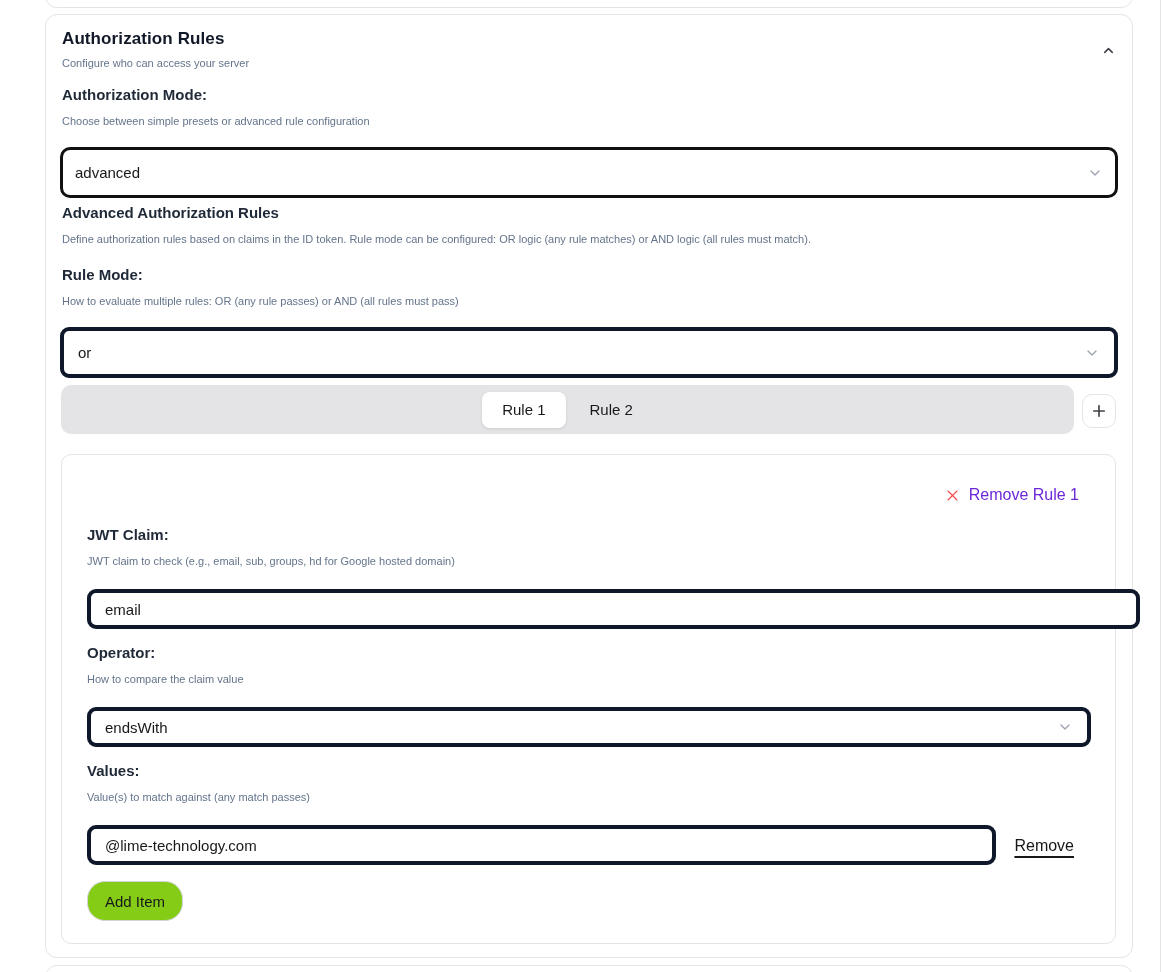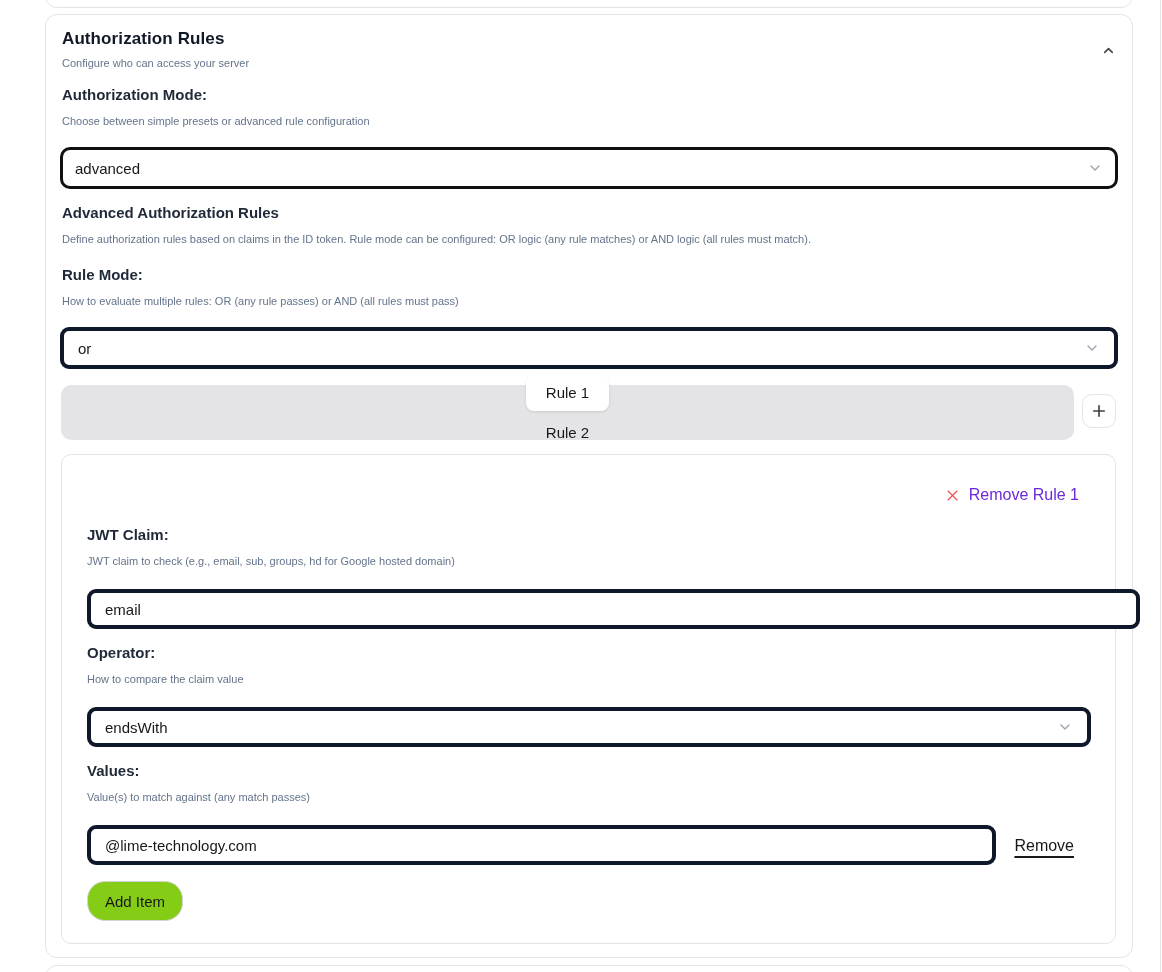--- a/index.html
+++ b/index.html
@@ -21,26 +21,26 @@
   .label { font-size:15px; font-weight:700; color:#1f2937; }
 
   .iconbtn { width:22px; height:22px; display:flex; align-items:center; justify-content:center; cursor:pointer; }
 
   .select, .input {
     background:#fff; border:4px solid #0f172a; border-radius:9px;
     font-size:15px; color:#18181b; display:flex; align-items:center;
     padding:0 14px; height:40px; width:100%;
   }
   .select { justify-content:space-between; cursor:pointer; }
-  .select-lg { height:42px; }
+  .select-lg { height:51px; }
   .select-focus { border:3px solid #101010; border-radius:10px; padding:0 12px; }
   .chev { flex:0 0 auto; color:#9ca3af; }
 
-  .tabbar { position:absolute; left:15px; top:370px; width:1013px; height:55px;
-    background:#e4e4e6; border-radius:10px; display:flex; align-items:center; justify-content:center; gap:4px;flex-direction:column; }
+  .tabbar { position:absolute; left:15px; top:370px; width:1013px; height:49px;
+    background:#e4e4e6; border-radius:10px; display:flex; align-items:center; justify-content:center; gap:4px; }
   .tab { height:36px; line-height:36px; padding:0 20px; border-radius:8px;
     font-size:15px; font-weight:500; color:#18181b; cursor:pointer; }
   .tab.active { background:#fff; box-shadow:0 1px 3px rgba(0,0,0,.10); }
   .plusbtn { position:absolute; top:379px; right:16px; width:34px; height:34px;
     border:1px solid #e4e4e7; border-radius:10px; background:#fff; display:flex;
     align-items:center; justify-content:center; cursor:pointer; color:#52525b; }
 
   .rulecard { position:absolute; left:15px; right:16px; top:439px; height:490px;
     background:#fff; border:1px solid #e4e4e7; border-radius:10px; }
 

